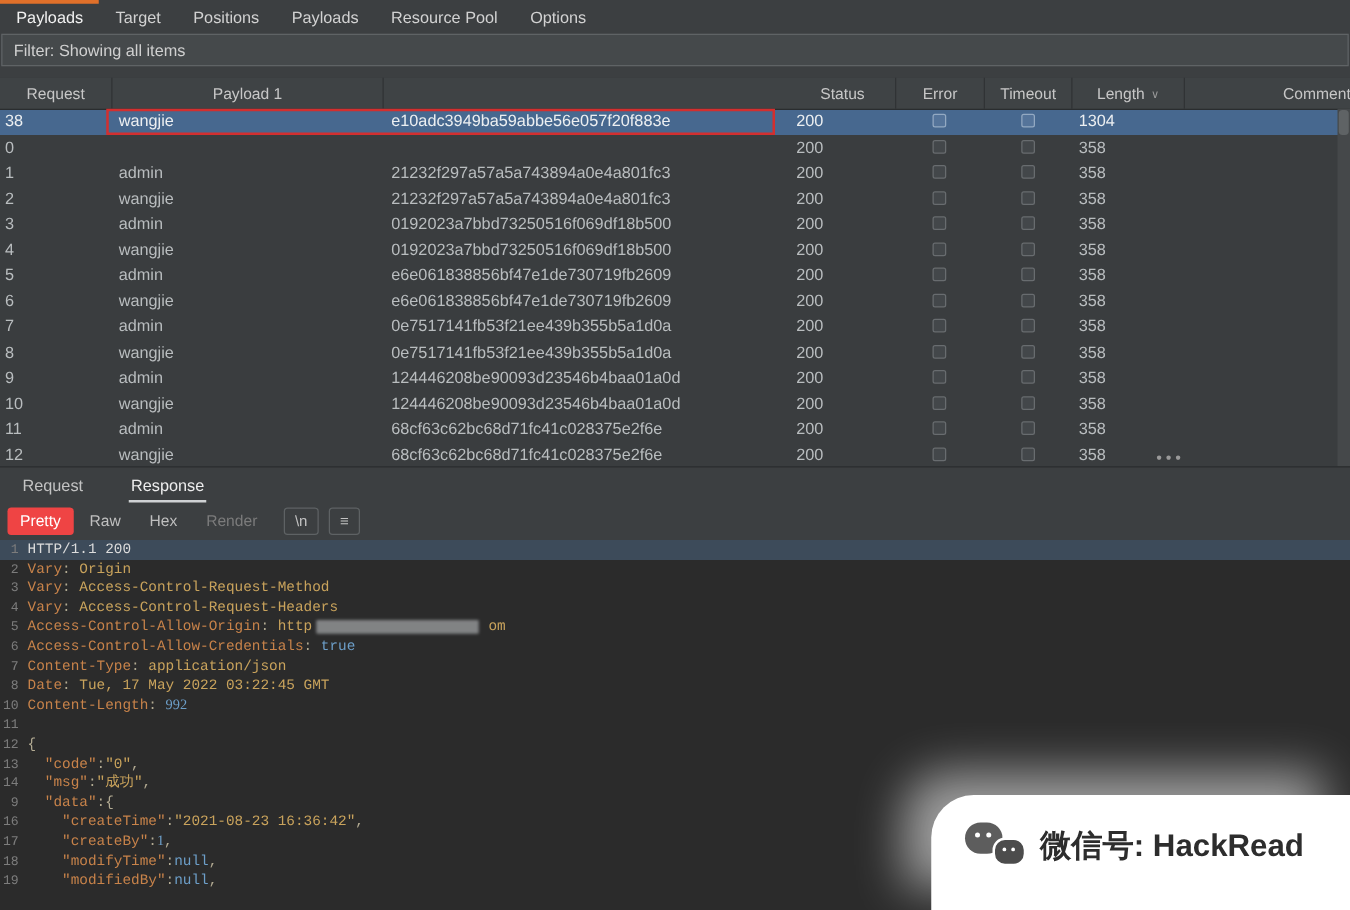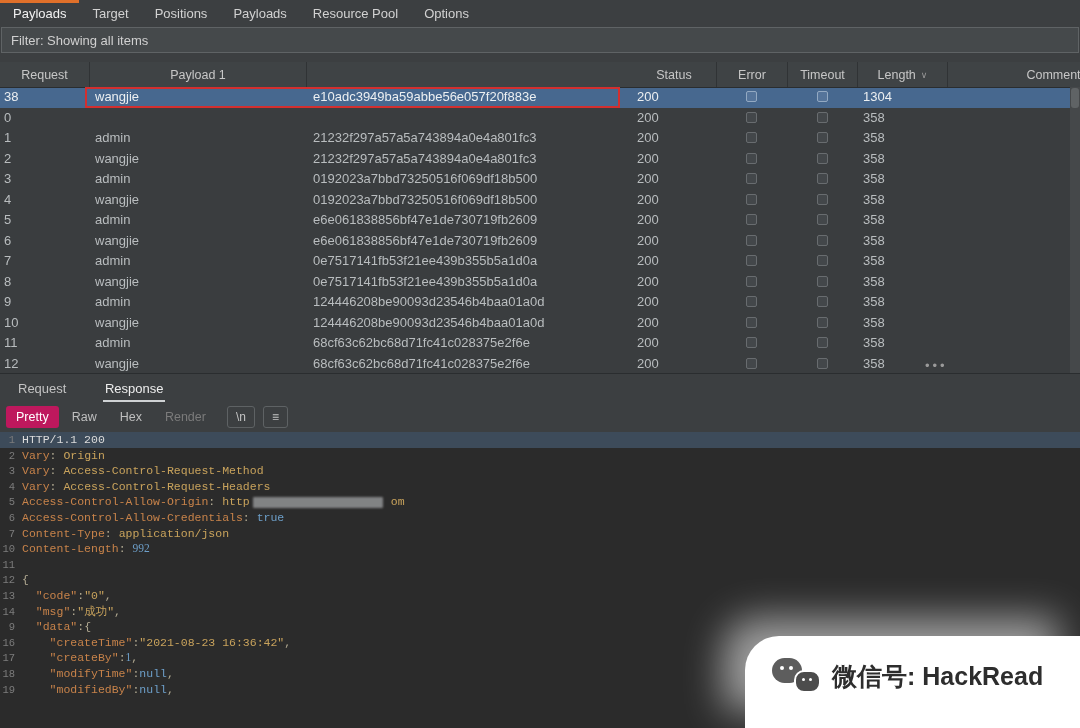--- a/index.html
+++ b/index.html
@@ -33,21 +33,21 @@
   #table-scroll-thumb{position:absolute;top:1px;left:1px;width:8px;height:20px;background:#5f6365;border-radius:3px;}
   #splitter-dots{position:absolute;left:925px;top:358px;color:#9a9a9a;font-size:13px;letter-spacing:3px;z-index:5;}
   #bottom-divider{position:absolute;top:373px;left:0;right:0;height:1px;background:#2a2d2f;}
   
   #msgtabs{position:absolute;top:376px;left:0;right:0;height:27px;}
   .msg-tab{display:inline-block;margin-left:16px;padding:5px 2px 4px;font-size:13px;color:#c3c3c3;}
   .msg-tab.selected{color:#ededed;border-bottom:2px solid #cfd2d4;margin-left:30px;}
   
   #viewbar{position:absolute;top:404px;left:6px;height:26px;display:flex;align-items:center;}
   .vtab{padding:4px 10px;font-size:12.5px;color:#bfbfbf;border-radius:3px;margin-right:3px;}
-  .vtab.selected{background:#be185d;color:#ffffff;}
+  .vtab.selected{background:#ef4444;color:#ffffff;}
   .vtab.disabled{color:#7b7b7b;}
   .vbtn{padding:3px 8px;border:1px solid #5e6264;border-radius:3px;color:#c3c3c3;font-size:12px;margin-left:8px;background:transparent;}
   
   #editor{position:absolute;top:432px;left:0;width:1080px;height:296px;background:#2b2b2b;overflow:hidden;
     font-family:"Liberation Mono","DejaVu Sans Mono",monospace;font-size:11.5px;}
   .cline{position:relative;height:15.6px;line-height:15.6px;white-space:pre;}
   .cline.hl{background:#3d4b5a;}
   .lnum{display:inline-block;width:15px;text-align:right;color:#7c7c7c;margin-right:7px;font-size:10.5px;}
   .sg-status{color:#dcdcdc;}
   .sg-name{color:#c8834a;}
@@ -265,20 +265,21 @@
 
 <div id="editor">
   <div id="code">
       <div class="cline hl"><span class="lnum">1</span><span class="sg-status">HTTP/1.1 200</span></div>
       <div class="cline"><span class="lnum">2</span><span class="sg-name">Vary</span><span class="sg-p">: </span><span class="sg-val">Origin</span></div>
       <div class="cline"><span class="lnum">3</span><span class="sg-name">Vary</span><span class="sg-p">: </span><span class="sg-val">Access-Control-Request-Method</span></div>
       <div class="cline"><span class="lnum">4</span><span class="sg-name">Vary</span><span class="sg-p">: </span><span class="sg-val">Access-Control-Request-Headers</span></div>
       <div class="cline"><span class="lnum">5</span><span class="sg-name">Access-Control-Allow-Origin</span><span class="sg-p">: </span><span class="sg-val">http</span><span class="sg-redact"></span><span class="sg-val">om</span></div>
       <div class="cline"><span class="lnum">6</span><span class="sg-name">Access-Control-Allow-Credentials</span><span class="sg-p">: </span><span class="sg-kw">true</span></div>
       <div class="cline"><span class="lnum">7</span><span class="sg-name">Content-Type</span><span class="sg-p">: </span><span class="sg-val">application/json</span></div>
+      <div class="cline"><span class="lnum">8</span><span class="sg-name">Date</span><span class="sg-p">: </span><span class="sg-val">Tue, 17 May 2022 03:22:45 GMT</span></div>
       <div class="cline"><span class="lnum">10</span><span class="sg-name">Content-Length</span><span class="sg-p">: </span><span class="sg-num">992</span></div>
       <div class="cline"><span class="lnum">11</span></div>
       <div class="cline"><span class="lnum">12</span><span class="sg-p">{</span></div>
       <div class="cline"><span class="lnum">13</span><span class="sg-p">  </span><span class="sg-key">"code"</span><span class="sg-p">:</span><span class="sg-val">"0"</span><span class="sg-p">,</span></div>
       <div class="cline"><span class="lnum">14</span><span class="sg-p">  </span><span class="sg-key">"msg"</span><span class="sg-p">:</span><span class="sg-val">"成功"</span><span class="sg-p">,</span></div>
       <div class="cline"><span class="lnum">9</span><span class="sg-p">  </span><span class="sg-key">"data"</span><span class="sg-p">:</span><span class="sg-p">{</span></div>
       <div class="cline"><span class="lnum">16</span><span class="sg-p">    </span><span class="sg-key">"createTime"</span><span class="sg-p">:</span><span class="sg-val">"2021-08-23 16:36:42"</span><span class="sg-p">,</span></div>
       <div class="cline"><span class="lnum">17</span><span class="sg-p">    </span><span class="sg-key">"createBy"</span><span class="sg-p">:</span><span class="sg-num">1</span><span class="sg-p">,</span></div>
       <div class="cline"><span class="lnum">18</span><span class="sg-p">    </span><span class="sg-key">"modifyTime"</span><span class="sg-p">:</span><span class="sg-kw">null</span><span class="sg-p">,</span></div>
       <div class="cline"><span class="lnum">19</span><span class="sg-p">    </span><span class="sg-key">"modifiedBy"</span><span class="sg-p">:</span><span class="sg-kw">null</span><span class="sg-p">,</span></div>

